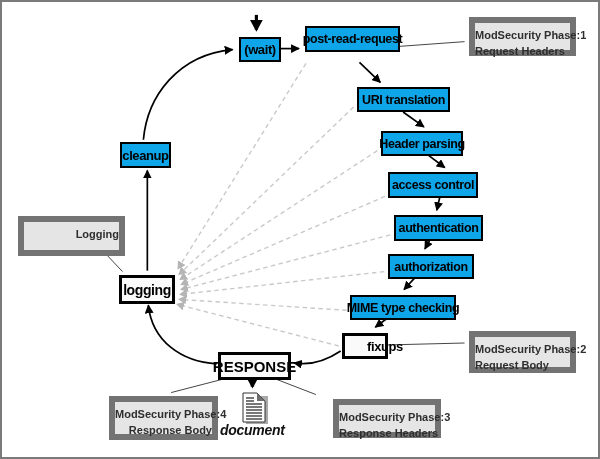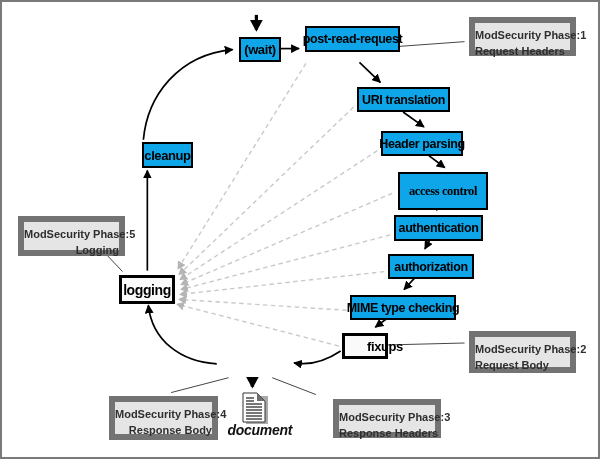--- a/index.html
+++ b/index.html
@@ -13,43 +13,43 @@
     position:absolute;box-sizing:border-box;background:#0ea5e9;
     border:2px solid #000;display:flex;align-items:center;justify-content:center;
     font-weight:bold;font-size:12.5px;letter-spacing:-0.4px;color:#000;
     white-space:nowrap;z-index:2;
   }
   .node.thick{border-width:3px;background:#fafafa;}
   #n-wait{left:237px;top:35px;width:42px;height:25px;font-size:13px;}
   #n-prr{left:303px;top:24px;width:95px;height:26px;}
   #n-uri{left:355px;top:85px;width:93px;height:25px;}
   #n-hp{left:379px;top:129px;width:82px;height:25px;}
-  #n-ac{left:396px;top:170px;width:90px;height:38px;font-family:Liberation Serif, serif;}
+  #n-ac{left:386px;top:170px;width:90px;height:26px;}
   #n-auth{left:392px;top:213px;width:89px;height:26px;}
   #n-authz{left:386px;top:252px;width:86px;height:25px;}
   #n-mime{left:348px;top:293px;width:106px;height:25px;}
   #n-fixups{left:340px;top:331px;width:46px;height:26px;font-size:13px;padding-left:40px;}
   #n-response{left:216px;top:350px;width:73px;height:28px;font-size:15px;letter-spacing:0;}
   #n-logging{left:117px;top:273px;width:56px;height:29px;font-size:14px;}
-  #n-cleanup{left:118px;top:140px;width:51px;height:26px;font-size:13px;margin-left:22px;}
+  #n-cleanup{left:118px;top:140px;width:51px;height:26px;font-size:13px;}
   .annot{
     position:absolute;box-sizing:border-box;background:#e5e5e5;
     border:6px solid #737373;padding:5px 0;z-index:2;
     font-size:11px;font-weight:bold;color:#2e2e2e;line-height:1.45;
   }
   .annot span{display:block;white-space:nowrap;}
   .annot.right{text-align:right;}
   #a-phase1{left:467px;top:15px;width:107px;height:39px;}
   #a-phase2{left:467px;top:329px;width:107px;height:42px;}
   #a-phase3{left:299px;top:397px;width:108px;height:39px;margin-left:32px;}
   #a-phase4{left:107px;top:394px;width:109px;height:44px;}
   #a-phase5{left:16px;top:214px;width:107px;height:40px;}
   .doc-icon{position:absolute;left:238px;top:390px;width:30px;height:33px;z-index:2;}
   .doc-label{
-    position:absolute;left:218px;top:420px;width:72px;text-align:right;z-index:2;
+    position:absolute;left:218px;top:420px;width:72px;text-align:left;z-index:2;
     font-size:14px;font-weight:bold;font-style:italic;color:#111;letter-spacing:-0.3px;
   }
 </style>
 </head>
 <body>
 
 <div class="canvas">
 
   <svg class="connectors" viewBox="0 0 600 459" xmlns="http://www.w3.org/2000/svg">
     <defs>
@@ -103,41 +103,41 @@
 
   <div class="node" id="n-wait">(wait)</div>
   <div class="node" id="n-prr">post-read-request</div>
   <div class="node" id="n-uri">URI translation</div>
   <div class="node" id="n-hp">Header parsing</div>
   <div class="node" id="n-ac">access control</div>
   <div class="node" id="n-auth">authentication</div>
   <div class="node" id="n-authz">authorization</div>
   <div class="node" id="n-mime">MIME type checking</div>
   <div class="node thick" id="n-fixups">fixups</div>
+  <div class="node thick" id="n-response">RESPONSE</div>
   <div class="node thick" id="n-logging">logging</div>
   <div class="node" id="n-cleanup">cleanup</div>
 
   <div class="annot" id="a-phase1">
     <span>ModSecurity Phase:1</span>
     <span>Request Headers</span>
   </div>
   <div class="annot" id="a-phase2">
     <span>ModSecurity Phase:2</span>
     <span>Request Body</span>
   </div>
   <div class="annot" id="a-phase3">
     <span>ModSecurity Phase:3</span>
     <span>Response Headers</span>
   </div>
   <div class="annot right" id="a-phase4">
     <span>ModSecurity Phase:4</span>
     <span>Response Body</span>
   </div>
   <div class="annot right" id="a-phase5">
-    <span>ModSecurity Phase:5</span>
     <span>Logging</span>
   </div>
 
   <div class="doc-icon">
     <svg width="30" height="33" viewBox="0 0 30 33" xmlns="http://www.w3.org/2000/svg">
       <rect x="6" y="4" width="22" height="28" fill="#a9a9a9"></rect>
       <path d="M3,1 L17,1 L25,9 L25,30 L3,30 Z" fill="#fdfdfd" stroke="#333" stroke-width="1"></path>
       <path d="M17,1 L17,9 L25,9 Z" fill="#6e6e6e"></path>
       <g stroke="#2f2f2f" stroke-width="1.3">
         <line x1="6" y1="6" x2="14" y2="6"></line>

